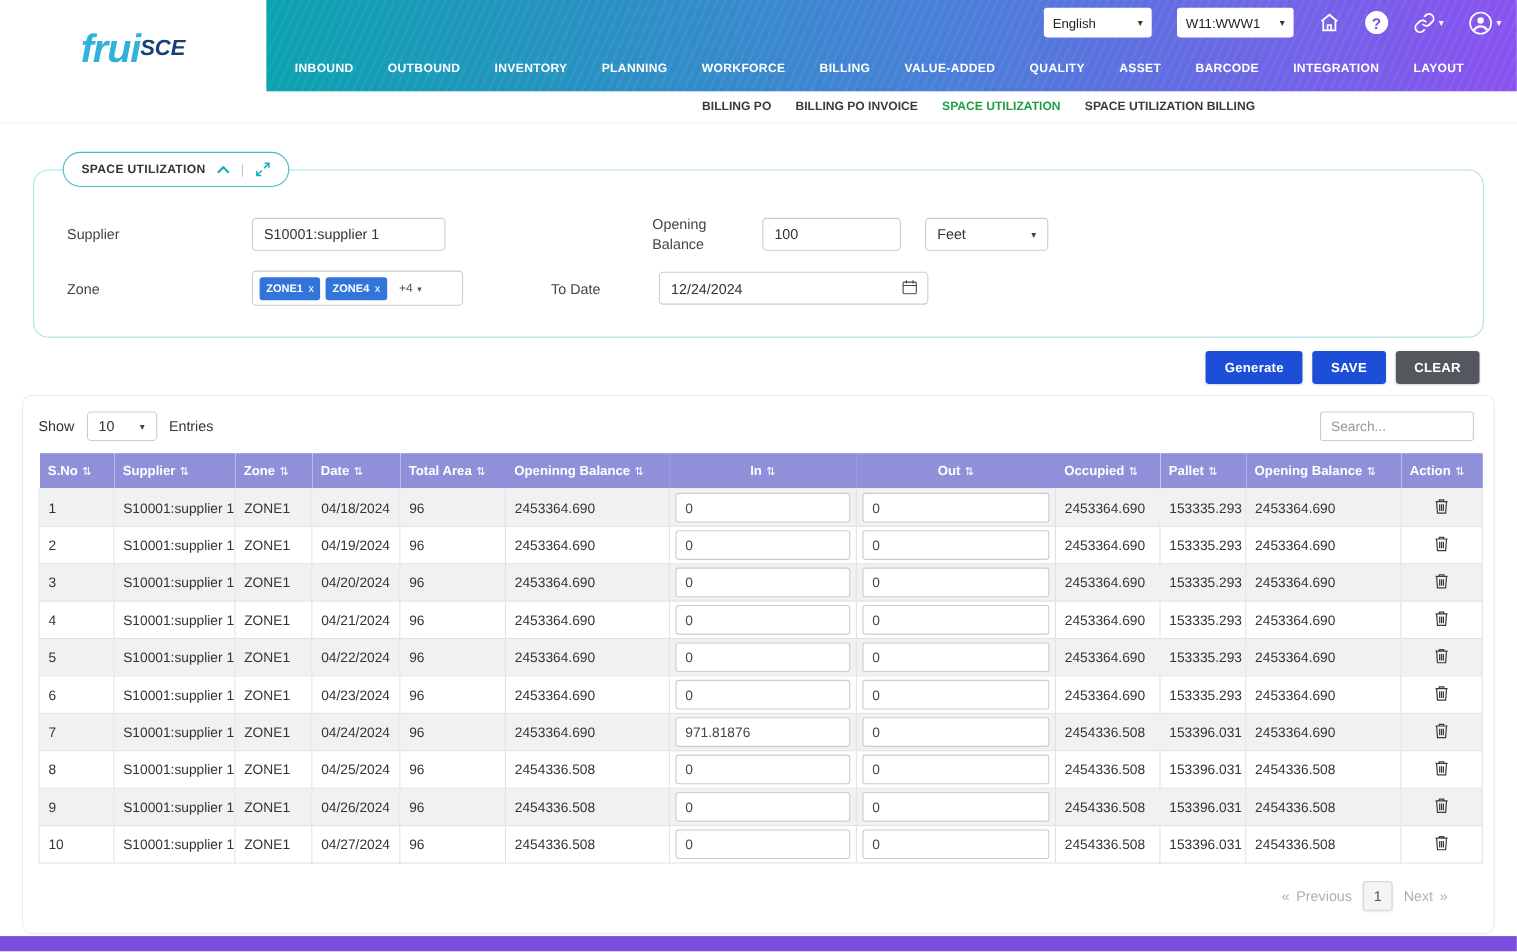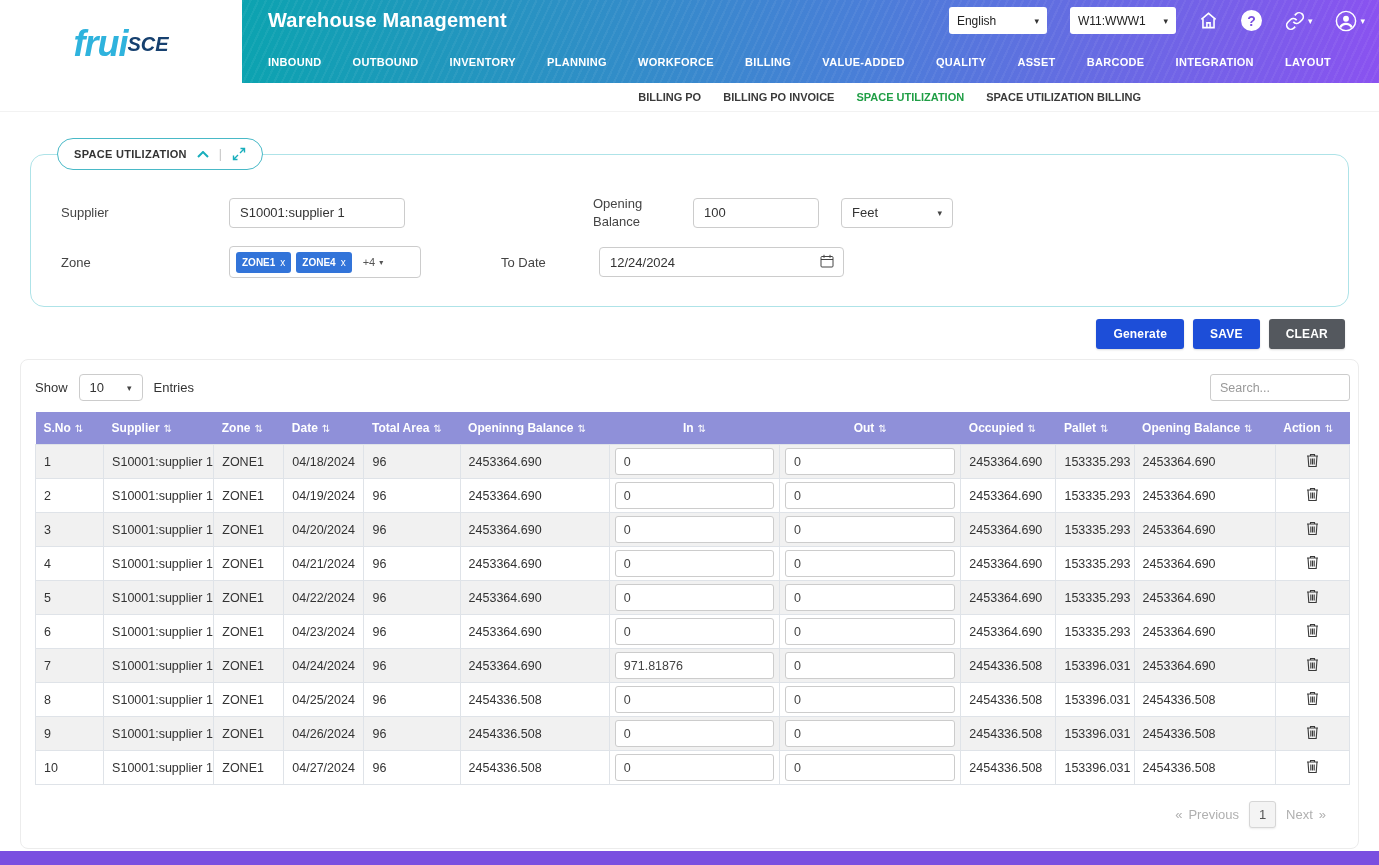--- a/index.html
+++ b/index.html
@@ -119,21 +119,21 @@
     border:none; border-radius:3px; padding:8px 17px; font-size:12px; font-weight:bold;
     color:#fff; cursor:pointer; font-family:"Liberation Sans", sans-serif;
     box-shadow:0 1px 2px rgba(0,0,0,0.15); letter-spacing:.2px;
   }
   .btn-teal { background:#1d4ed8; }
   .btn-dark { background:#54585e; }
 
   
   .table-card {
     margin:10px 20px 0 20px; border:1px solid #ececec; border-radius:8px;
-    padding:14px 8px 20px 14px; background:#fff;
+    padding:14px 18px 20px 14px; background:#fff;
   }
   .table-controls { display:flex; align-items:center; }
   .tc-label { font-size:13px; color:#333; }
   .show-select {
     width:64px; height:27px; margin:0 11px; font-size:13px;
   }
   .search-input {
     margin-left:auto; width:140px; height:27px; border:1px solid #ccc; border-radius:3px;
     font-size:12.5px; padding:0 9px; color:#333; font-family:"Liberation Sans", sans-serif;
   }
@@ -176,21 +176,20 @@
 
 <div class="page">
 
   <header class="topbar">
     <div class="logo-area">
       <span class="logo-frui">frui</span>
         <span class="logo-sce">SCE</span>
     </div>
     <div class="band">
       <div class="band-top">
-        <div class="band-title">Warehouse Management</div>
         <div class="band-controls">
           <div class="hselect sel-lang">
             <span>English</span>
             <span class="caret">▾</span>
           </div>
           <div class="hselect sel-wh">
             <span>W11:WWW1</span>
             <span class="caret">▾</span>
           </div>
           <span class="hicon">

